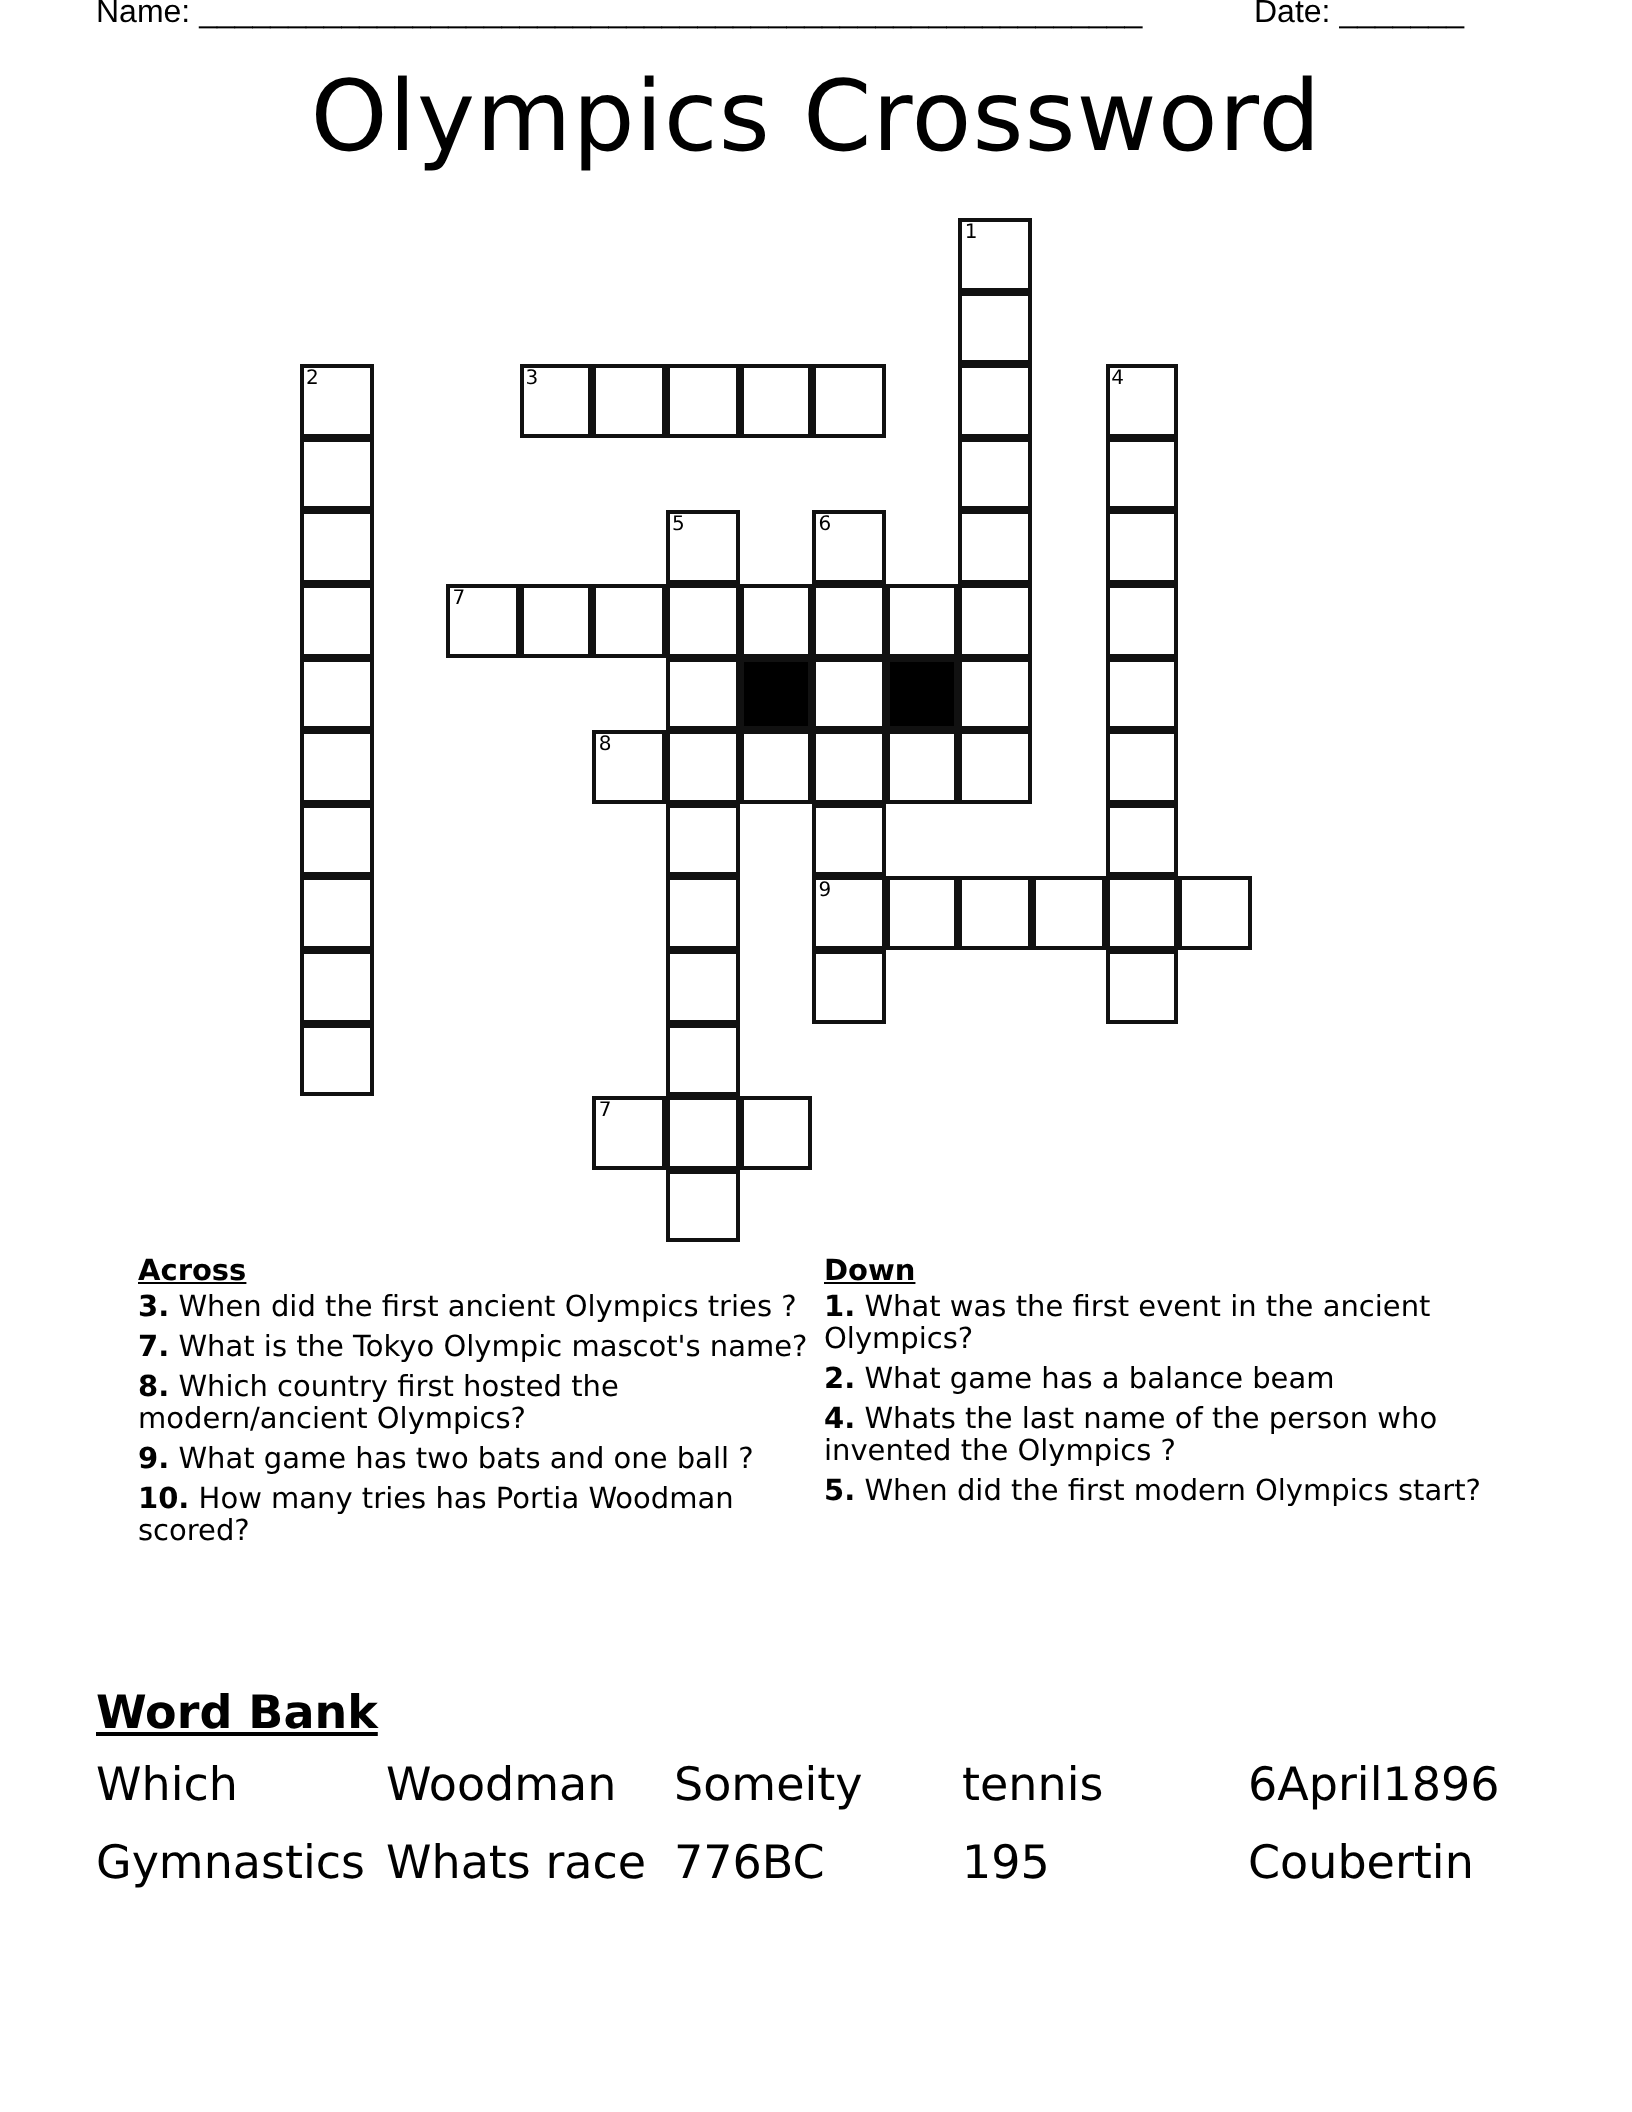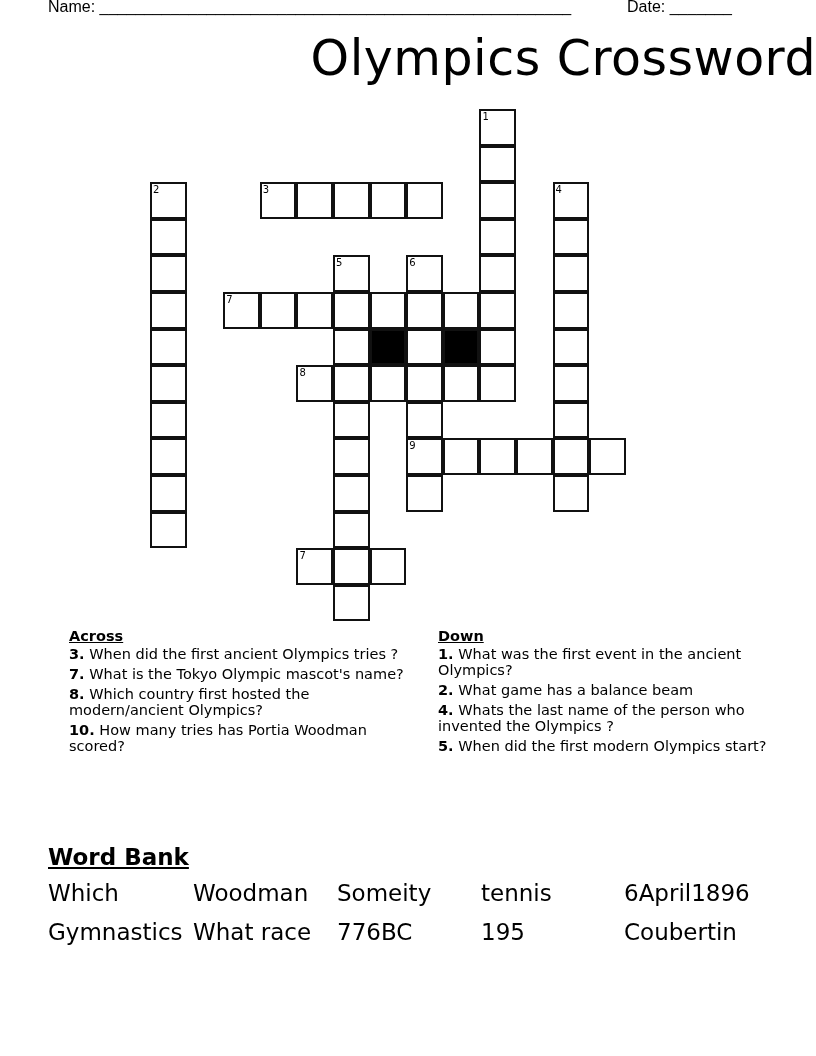--- a/index.html
+++ b/index.html
@@ -1,27 +1,27 @@
 <!DOCTYPE html>
 <html><head>
 <meta charset="utf-8">
 <style>
   html, body { margin: 0; padding: 0; background: #ffffff; }
   body { width: 816px; height: 1056px; position: relative; overflow: hidden; color: #000; font-family: "DejaVu Sans", sans-serif; }
   .hdr { position: absolute; top: -2px; font-family: "Liberation Sans", sans-serif; font-size: 16px; }
   .hdr-name { left: 48px; }
   .hdr-date { left: 627px; }
-  .title { position: absolute; top: 30px; left: 0; width: 816px; text-align: right; font-family: "DejaVu Sans", sans-serif; font-size: 49px; letter-spacing: 0.5px; }
+  .title { position: absolute; top: 30px; left: 0; width: 816px; text-align: center; font-family: "DejaVu Sans", sans-serif; font-size: 49px; letter-spacing: 0.5px; }
   .grid { position: absolute; left: 151px; top: 110px; width: 480px; height: 515px; }
   .cell { position: absolute; width: 36.6px; height: 36.6px; box-sizing: border-box; border: 2px solid #111; background: #fff; margin-left: -1px; margin-top: -1px; }
   .cell.black { background: #000; }
   .cell .num { position: absolute; left: 1px; top: 0px; font-family: "DejaVu Sans", sans-serif; font-size: 10px; line-height: 11px; }
   .clues { position: absolute; top: 628px; font-family: "DejaVu Sans", sans-serif; font-size: 14.5px; line-height: 16px; }
   .clues-across { left: 48px; width: 345px; margin-left: 21px; }
-  .clues-down { left: 412px; width: 345px; margin-left: 26px; }
+  .clues-down { left: 412px; width: 345px; }
   .clue-head { font-weight: bold; text-decoration: underline; font-size: 14.5px; margin-bottom: 2px; }
   .clue { margin-bottom: 4px; }
   .clue b { font-weight: bold; }
   .wb-title { position: absolute; left: 48px; top: 844px; font-size: 23px; font-weight: bold; text-decoration: underline; font-family: "DejaVu Sans", sans-serif; }
   .wb-row { position: absolute; left: 48px; font-size: 23px; font-family: "DejaVu Sans", sans-serif; }
   .wb-row span { position: absolute; white-space: nowrap; }
 </style>
 </head>
 <body>
 
@@ -116,20 +116,21 @@
     <div class="cell" style="left: 219.6px; top: 439.2px;"></div>
     <div class="cell black" style="left: 219.6px; top: 219.6px;"></div>
     <div class="cell black" style="left: 292.8px; top: 219.6px;"></div>
   </div>
 
 <div class="clues clues-across">
   <div class="clue-head">Across</div>
   <div class="clue"><b>3.</b><span> When did the first ancient Olympics tries ?</span></div>
   <div class="clue"><b>7.</b><span> What is the Tokyo Olympic mascot's name?</span></div>
   <div class="clue"><b>8.</b><span> Which country first hosted the modern/ancient Olympics?</span></div>
+  <div class="clue"><b>9.</b><span> What game has two bats and one ball ?</span></div>
   <div class="clue"><b>10.</b><span> How many tries has Portia Woodman scored?</span></div>
 </div>
 
 <div class="clues clues-down">
   <div class="clue-head">Down</div>
   <div class="clue"><b>1.</b><span> What was the first event in the ancient Olympics?</span></div>
   <div class="clue"><b>2.</b><span> What game has a balance beam</span></div>
   <div class="clue"><b>4.</b><span> Whats the last name of the person who invented the Olympics ?</span></div>
   <div class="clue"><b>5.</b><span> When did the first modern Olympics start?</span></div>
 </div>
@@ -137,17 +138,17 @@
 <div class="wb-title">Word Bank</div>
 <div class="wb-row" style="top:880px;">
   <span style="left:0px">Which</span>
   <span style="left:145px">Woodman</span>
   <span style="left:289px">Someity</span>
   <span style="left:433px">tennis</span>
   <span style="left:576px">6April1896</span>
 </div>
 <div class="wb-row" style="top:919px;">
   <span style="left:0px">Gymnastics</span>
-  <span style="left:145px">What race</span>
+  <span style="left:145px">Whats race</span>
   <span style="left:289px">776BC</span>
   <span style="left:433px">195</span>
   <span style="left:576px">Coubertin</span>
 </div>
 
 </body></html>

